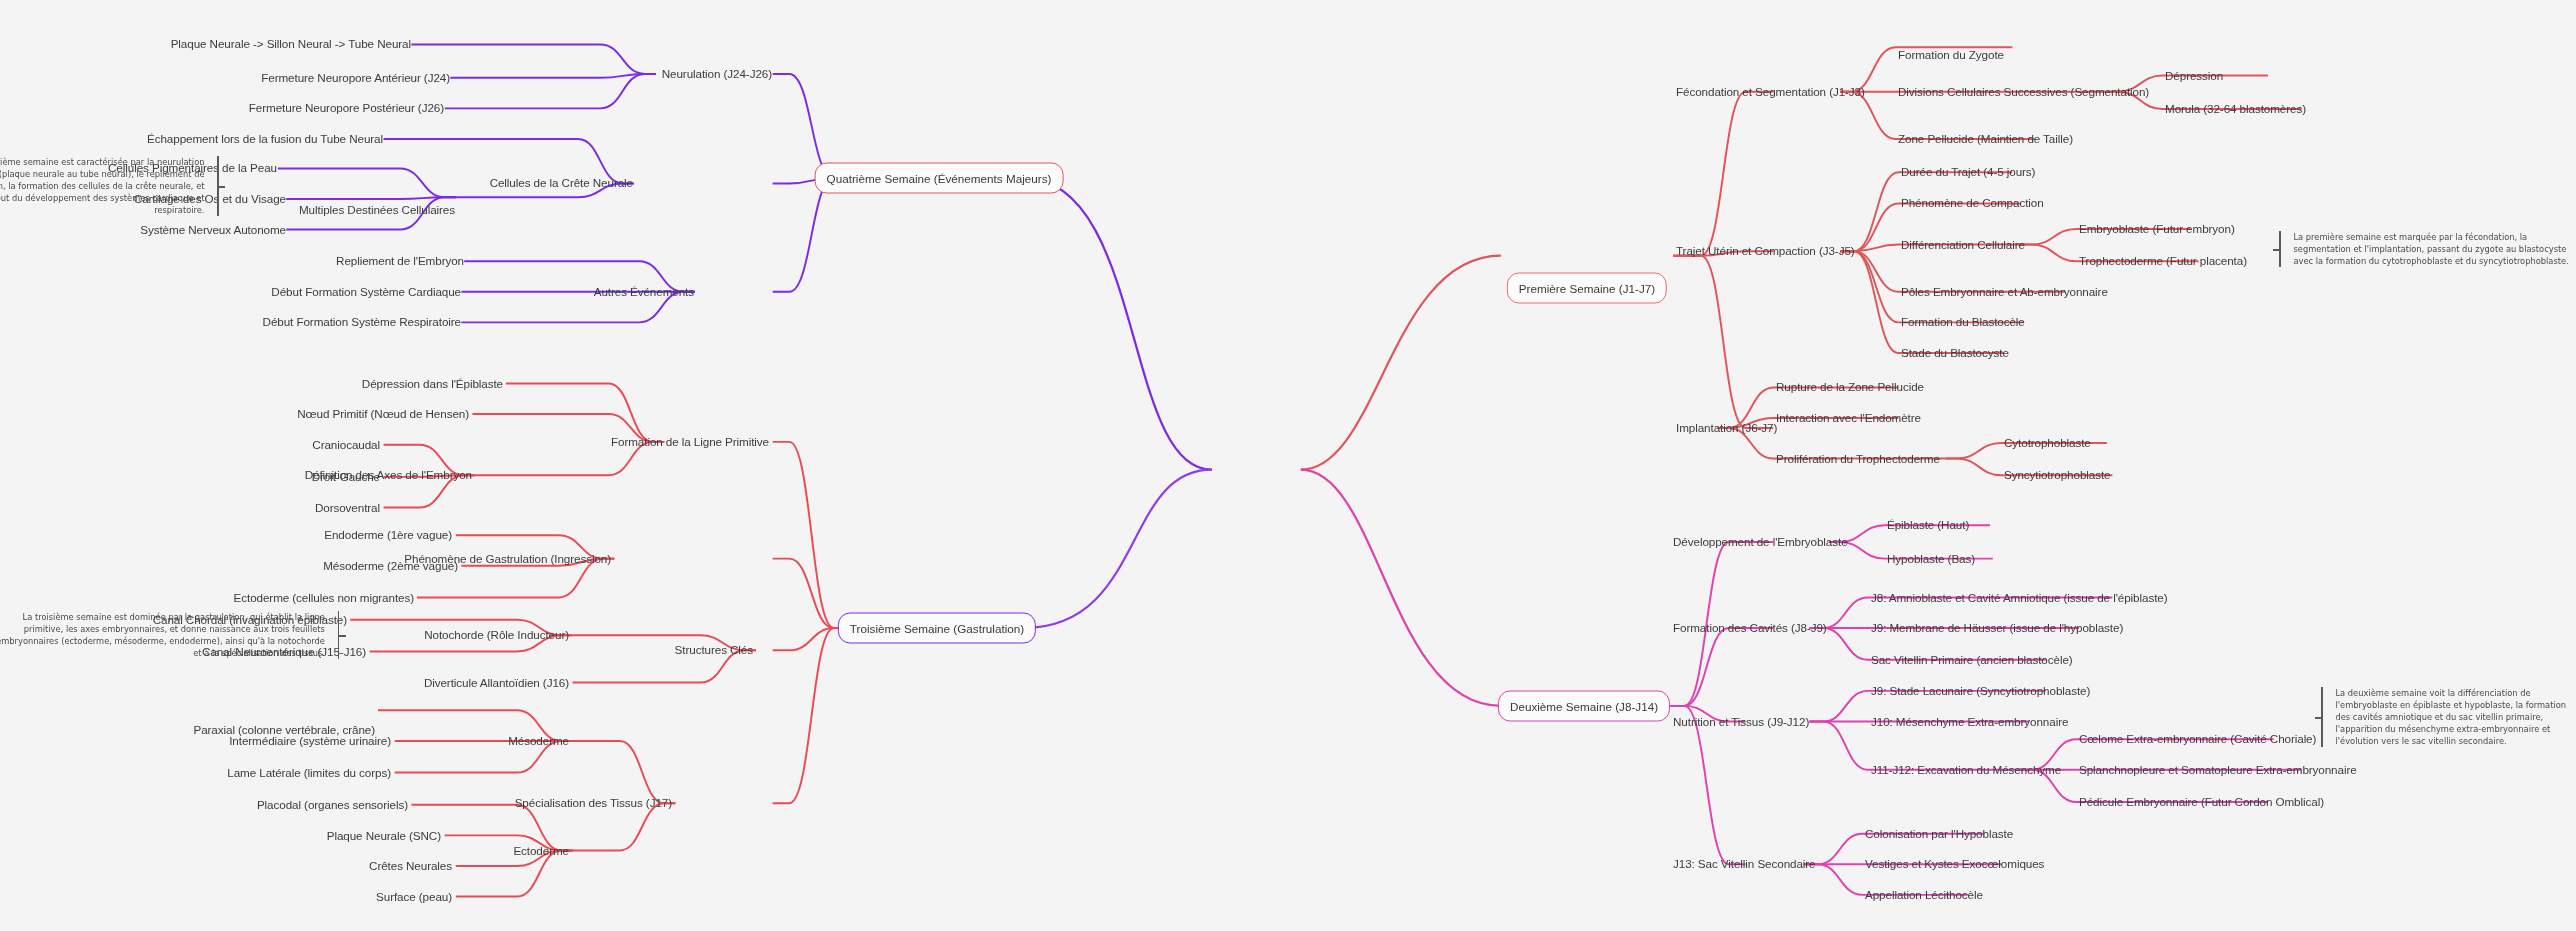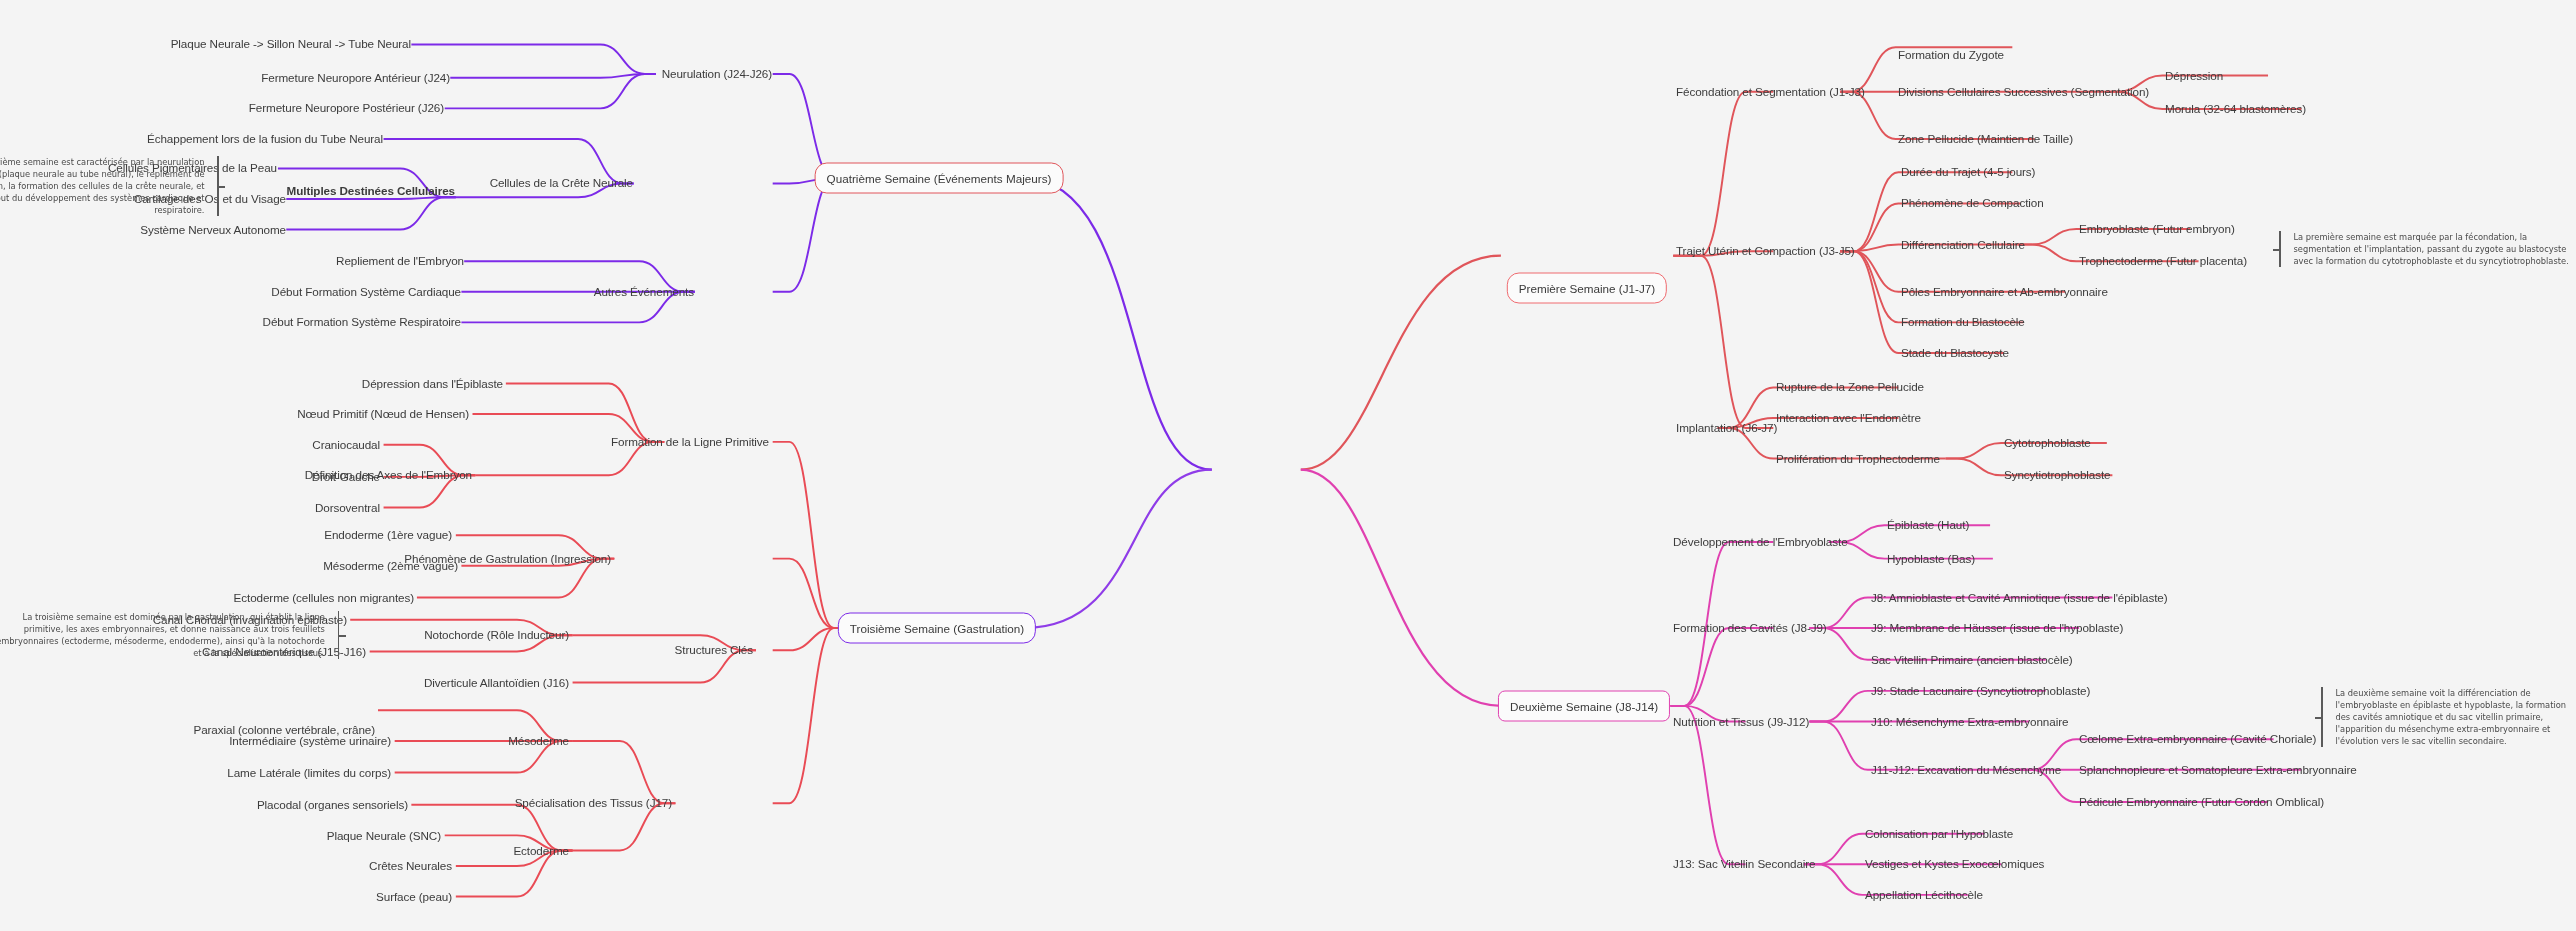--- a/index.html
+++ b/index.html
@@ -27,21 +27,21 @@
     box-shadow:0 0.6px 1.1px rgba(0,0,0,.18);
   }
   
   .pill{
     position:absolute;transform:translate(-50%,-50%);
     background:#fbfbfb;border-radius:12.2px;padding:8px 11px;
     font-size:11.7px;white-space:nowrap;border:1.7px solid #e0555a;
   }
   .pill.p-red{border-color:#e0555a;}
   .pill.p-purple{border-color:#7c2ae8;}
-  .pill.p-magenta{border-color:#e040b0;border-radius:7px;}
+  .pill.p-magenta{border-color:#e040b0;}
   .pill.p-salmon{border-color:#ef6a6f;}
 
   
   .note{position:absolute;font-size:8.3px;line-height:1.45;color:#4a4a4a;
         font-family:"DejaVu Sans", sans-serif;}
   .note .bar{position:absolute;top:0;bottom:0;width:1.7px;background:#5a5a5a;}
   .note.right .bar{left:0;}
   .note.left .bar{right:0;}
   .note .txt{display:block;}
   .note.right .txt{padding-left:14.5px;text-align:left;}
@@ -237,21 +237,21 @@
 
   <div class="pill p-red" style="left:939px;top:178px;">Quatrième Semaine (Événements Majeurs)</div>
 
   <div class="node l" style="right:1804px;top:74px;">Neurulation (J24-J26)</div>
   <div class="node l" style="right:2165px;top:44px;">Plaque Neurale -&gt; Sillon Neural -&gt; Tube Neural</div>
   <div class="node l" style="right:2126px;top:78px;">Fermeture Neuropore Antérieur (J24)</div>
   <div class="node l" style="right:2132px;top:108px;">Fermeture Neuropore Postérieur (J26)</div>
 
   <div class="node l" style="right:1943px;top:183px;">Cellules de la Crête Neurale</div>
   <div class="node l" style="right:2193px;top:139px;">Échappement lors de la fusion du Tube Neural</div>
-  <div class="node l" style="right:2121px;top:191px;font-weight:bold;">Multiples Destinées Cellulaires</div>
+  <div class="node l" style="right:2121px;top:210px;">Multiples Destinées Cellulaires</div>
   <div class="node l" style="right:2299px;top:168px;">Cellules Pigmentaires de la Peau</div>
   <div class="node l" style="right:2290px;top:199px;">Cartilage des Os et du Visage</div>
   <div class="node l" style="right:2290px;top:230px;">Système Nerveux Autonome</div>
 
   <div class="node l" style="right:1882px;top:292px;">Autres Événements</div>
   <div class="node l" style="right:2112px;top:261px;">Repliement de l'Embryon</div>
   <div class="node l" style="right:2115px;top:292px;">Début Formation Système Cardiaque</div>
   <div class="node l" style="right:2115px;top:322px;">Début Formation Système Respiratoire</div>
 
   <div class="note left" style="left:-42px;top:156px;width:261px;">

